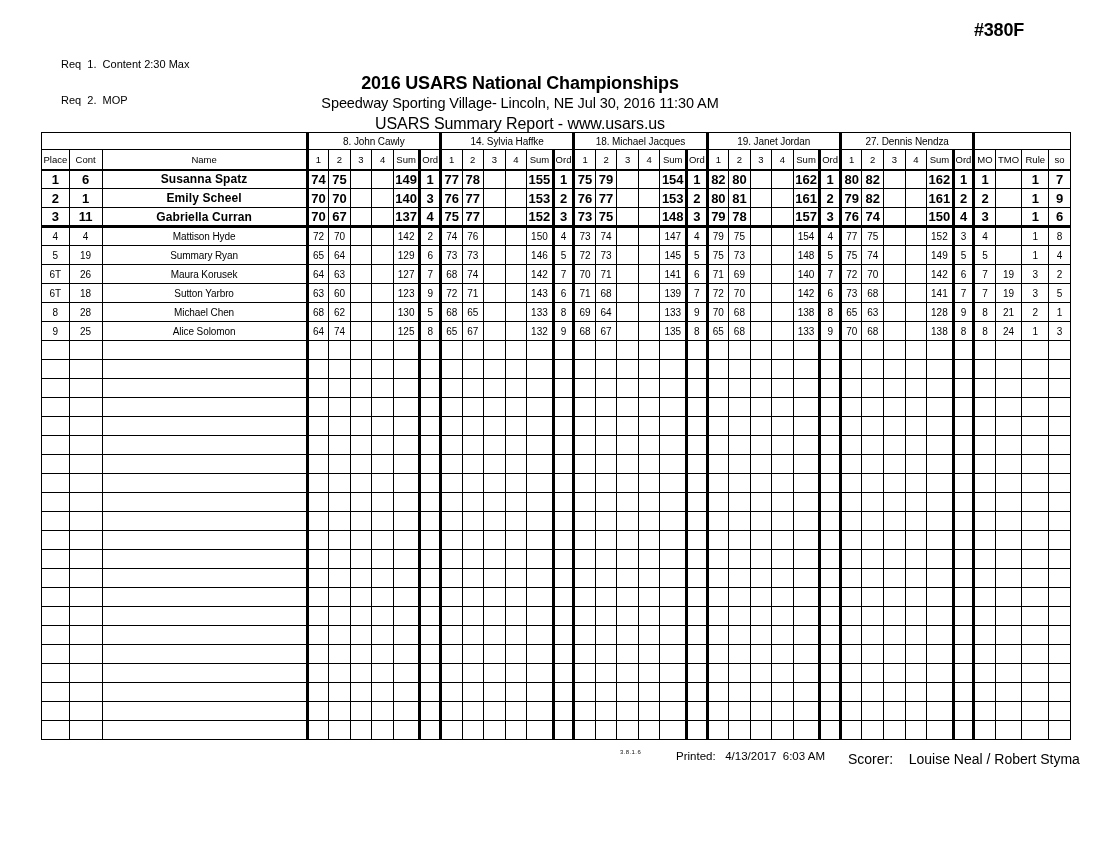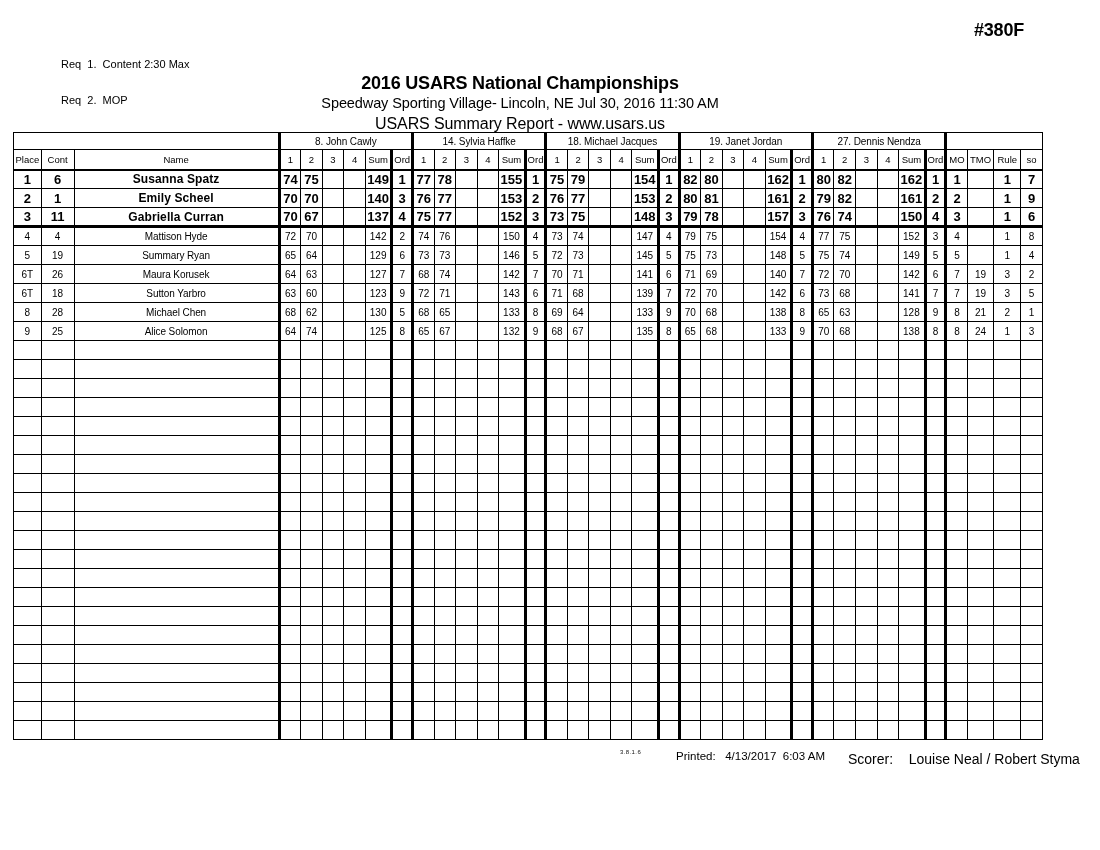--- a/index.html
+++ b/index.html
@@ -73,20 +73,21 @@
   #sheet {
     position: absolute;
     left: 13px;
     top: 132px;
     width: 1030px;
   }
   table.grid {
     border-collapse: collapse;
     table-layout: fixed;
     width: 1030px;
+    margin-left: 28px;
   }
   table.grid td, table.grid th {
     border: 1px solid #000;
     padding: 0;
     margin: 0;
     font-weight: normal;
     text-align: center;
     vertical-align: middle;
     font-size: 10px;
     height: 19px;

